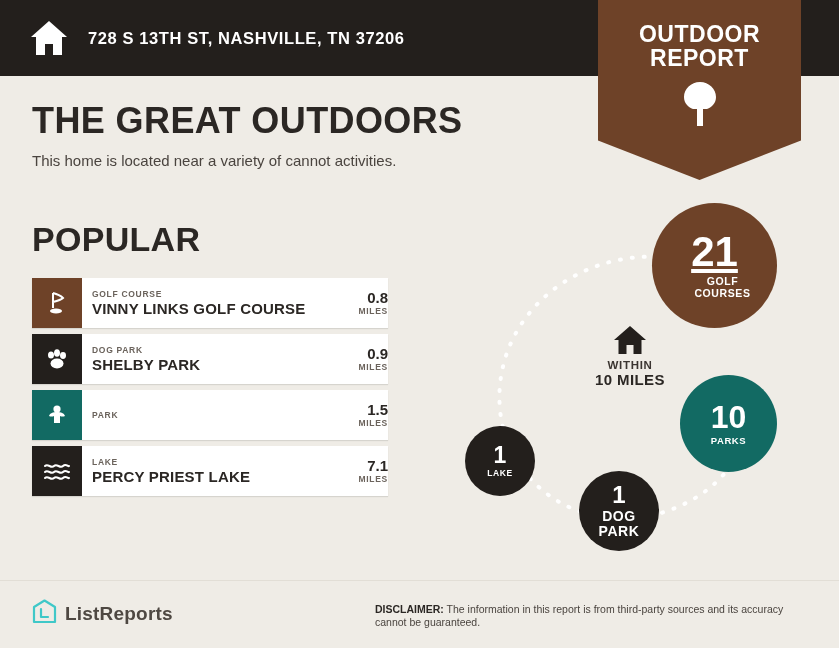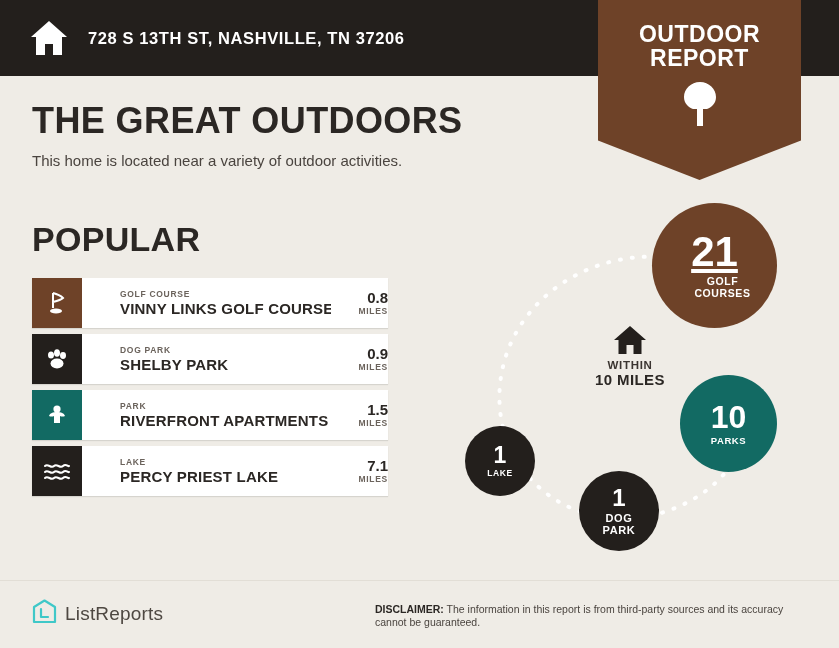--- a/index.html
+++ b/index.html
@@ -85,21 +85,20 @@
     position: absolute; left: 32px; top: 278px;
     width: 356px;
   }
   .list-item {
     position: relative;
     height: 50px;
     background: #ffffff;
     margin-bottom: 6px;
     display: flex; align-items: center;
     box-shadow: 0 1px 1px rgba(0,0,0,0.10);
-    gap: 28px;
   }
   .li-icon {
     width: 50px; height: 50px;
     flex: 0 0 50px;
     display: flex; align-items: center; justify-content: center;
   }
   .li-text {
     flex: 1 1 auto;
     padding-left: 10px;
     overflow: hidden;
@@ -151,21 +150,21 @@
   .c-parks { left: 250px; top: 195px; width: 97px; height: 97px; background: #126a63; }
   .c-parks .c-num { font-size: 32px; margin-bottom: 3px; }
   .c-parks .c-lbl { font-size: 9.5px; }
 
   .c-lake { left: 35px; top: 246px; width: 70px; height: 70px; background: #231f1c; }
   .c-lake .c-num { font-size: 23px; margin-bottom: 2px; }
   .c-lake .c-lbl { font-size: 8.5px; }
 
   .c-dog { left: 149px; top: 291px; width: 80px; height: 80px; background: #231f1c; }
   .c-dog .c-num { font-size: 24px; margin-bottom: 2px; }
-  .c-dog .c-lbl { font-size: 11px; }
+  .c-dog .c-lbl { font-size: 14px; }
 
   .center-info {
     position: absolute; left: 125px; top: 145px;
     width: 150px; text-align: center;
   }
   .center-l1 { font-size: 11.5px; font-weight: bold; color: #3b3531; letter-spacing: 0.7px; }
   .center-l2 { font-size: 15px; font-weight: bold; color: #2b2724; letter-spacing: 0.4px; }
   .center-home { display:flex; justify-content:center; margin-bottom: 4px; }
 
   .dots-svg { position: absolute; left: 0; top: 0; }
@@ -176,21 +175,21 @@
     width: 839px; height: 68px;
     background: #efece6;
     border-top: 1px solid #e2ded6;
   }
   .logo {
     position: absolute; left: 32px; top: 18px;
     display: flex; align-items: center;
   }
   .logo-text {
     margin-left: 8px;
-    font-size: 19px; color: #4e4842; font-weight: normal;
+    font-size: 19px; color: #4e4842; font-weight: bold;
     letter-spacing: 0.2px;
   }
   .disclaimer {
     position: absolute; left: 375px; top: 22px;
     width: 440px;
     font-size: 10.5px; color: #4a443f; line-height: 13px;
   }
   .disclaimer b { color: #2b2724; }
 </style>
 </head>
@@ -214,21 +213,21 @@
       <div class="badge-line2">REPORT</div>
       <div class="badge-tree">
         <svg width="46" height="48" viewBox="0 0 46 48" aria-hidden="true">
           <path d="M23 2 C14 2 7 9 7 17 C7 23 11 27 16 29 L20 29 L20 46 L26 46 L26 29 L30 29 C35 27 39 23 39 17 C39 9 32 2 23 2 Z" fill="#ffffff"></path>
         </svg>
       </div>
     </div>
   </div>
 
   <div class="main-title">THE GREAT OUTDOORS</div>
-  <div class="sub-title">This home is located near a variety of outdoor activities.</div>
+  <div class="sub-title">This home is located near a variety of cannot activities.</div>
   <div class="popular-title">POPULAR</div>
 
   <div class="list">
 
     <div class="list-item">
       <div class="li-icon" style="background:#6e4228;">
         <svg width="26" height="26" viewBox="0 0 26 26" aria-hidden="true">
           <path d="M9 3 L9 18 M9 3 C13 4 17 6 19 8 C17 10 13 11 9 12" stroke="#ffffff" stroke-width="2" fill="none"></path>
           <ellipse cx="12" cy="21" rx="6" ry="2.5" fill="#ffffff"></ellipse>
         </svg>
@@ -264,21 +263,20 @@
 
     <div class="list-item">
       <div class="li-icon" style="background:#126a63;">
         <svg width="26" height="26" viewBox="0 0 26 26" aria-hidden="true">
           <circle cx="13" cy="7" r="3.6" fill="#ffffff"></circle>
           <path d="M5 14 C6 11 9 10 13 10 C17 10 20 11 21 14 C19 15 17 14.5 16 14 L16 21 L10 21 L10 14 C9 14.5 7 15 5 14 Z" fill="#ffffff"></path>
         </svg>
       </div>
       <div class="li-text">
         <div class="li-cat">PARK</div>
-        <div class="li-name">RIVERFRONT APARTMENTS</div>
       </div>
       <div class="li-dist">
         <div class="li-num">1.5</div>
         <div class="li-unit">MILES</div>
       </div>
     </div>
 
     <div class="list-item">
       <div class="li-icon" style="background:#231f1c;">
         <svg width="28" height="20" viewBox="0 0 28 20" aria-hidden="true">

